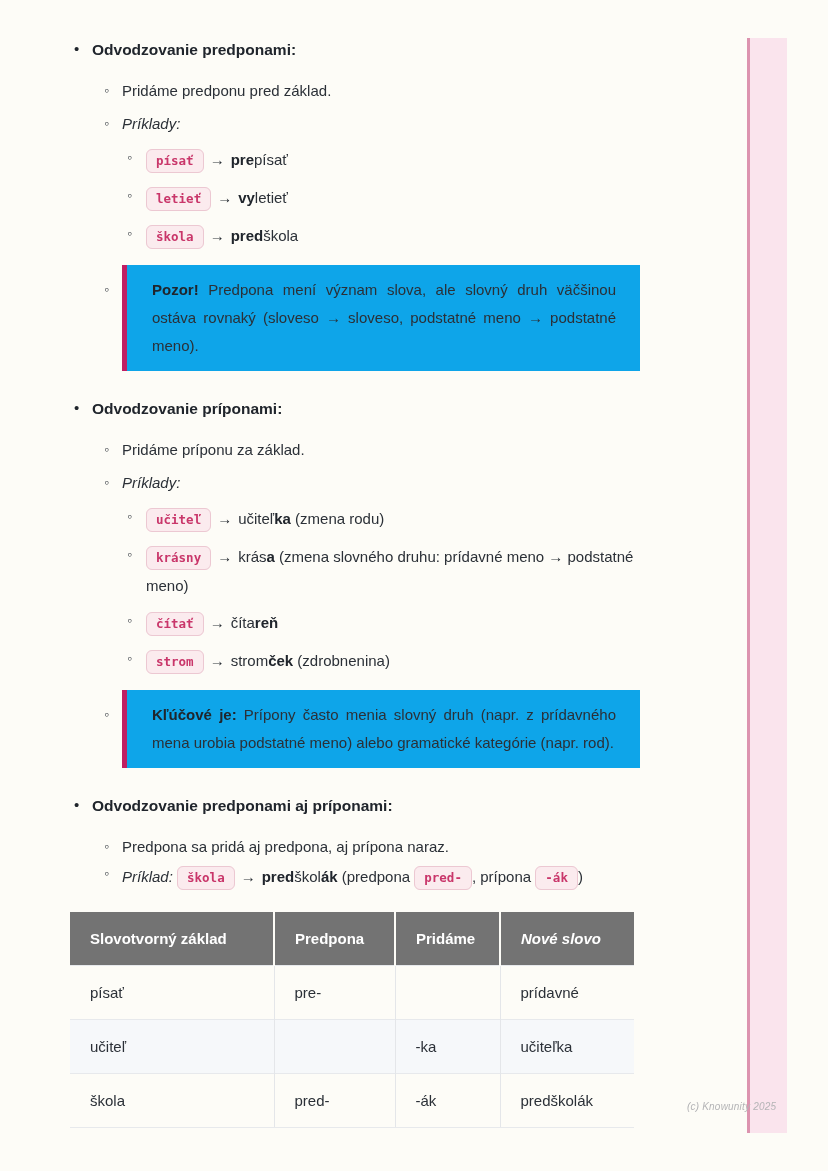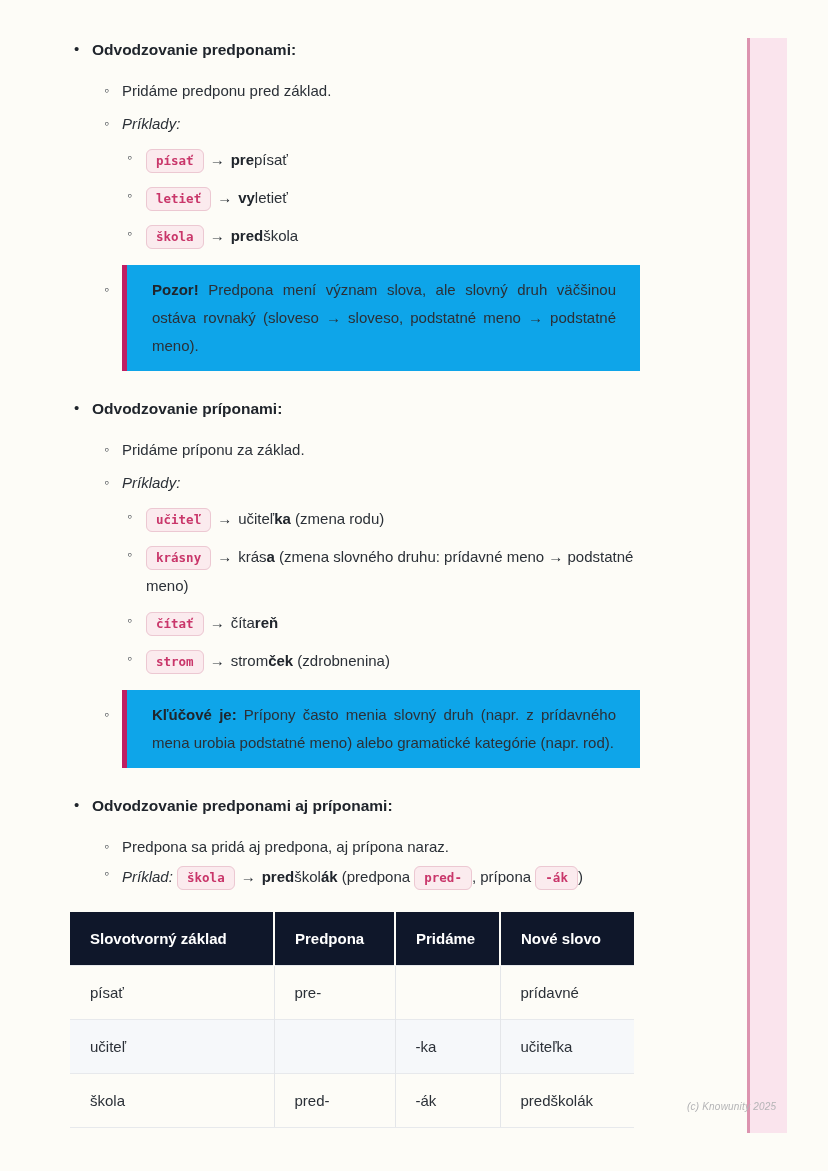--- a/index.html
+++ b/index.html
@@ -63,26 +63,26 @@
   }
   .callout-text { line-height:28px; text-align:justify; color:#2b3037; }
   .callout-text .lead { font-weight:bold; color:#20252c; }
   table.wf {
     margin-left:70px; margin-top:20px;
     width:564px;
     border-collapse:collapse;
     table-layout:fixed;
   }
   table.wf th {
-    background:#0f172a; color:#ffffff;
+    background:#737373; color:#ffffff;
     font-weight:bold; font-size:15px; text-align:left;
     padding:18px 8px 18px 20px;
     border-right:2px solid #fdfcf7;
   }
-  table.wf th:last-child { border-right:none; }
+  table.wf th:last-child { border-right:none;font-style:italic; }
   table.wf td {
     font-size:15px; color:#2b3037;
     padding:17px 8px 17px 20px;
     border-top:1px solid #e7e9ec;
     border-right:1px solid #e4e6e9;
     height:54px;
   }
   table.wf td:last-child { border-right:none; }
   table.wf tbody tr:last-child td { border-bottom:1px solid #e7e9ec; }
   table.wf tbody tr.alt td { background:#f6f8fa; }

